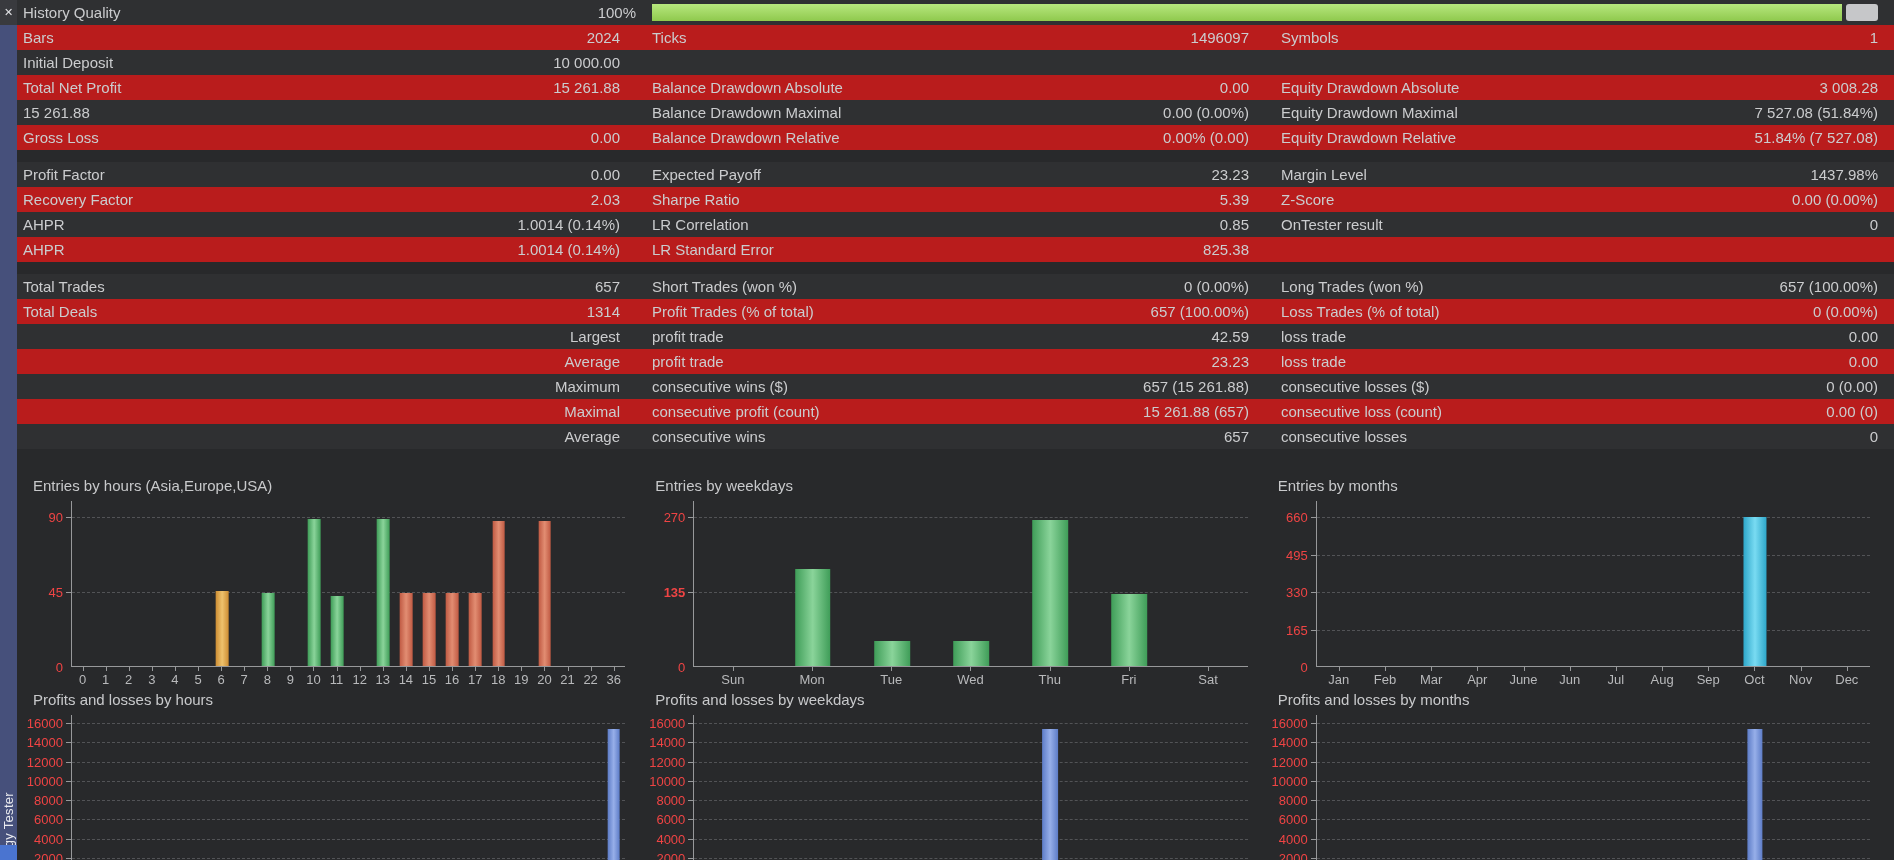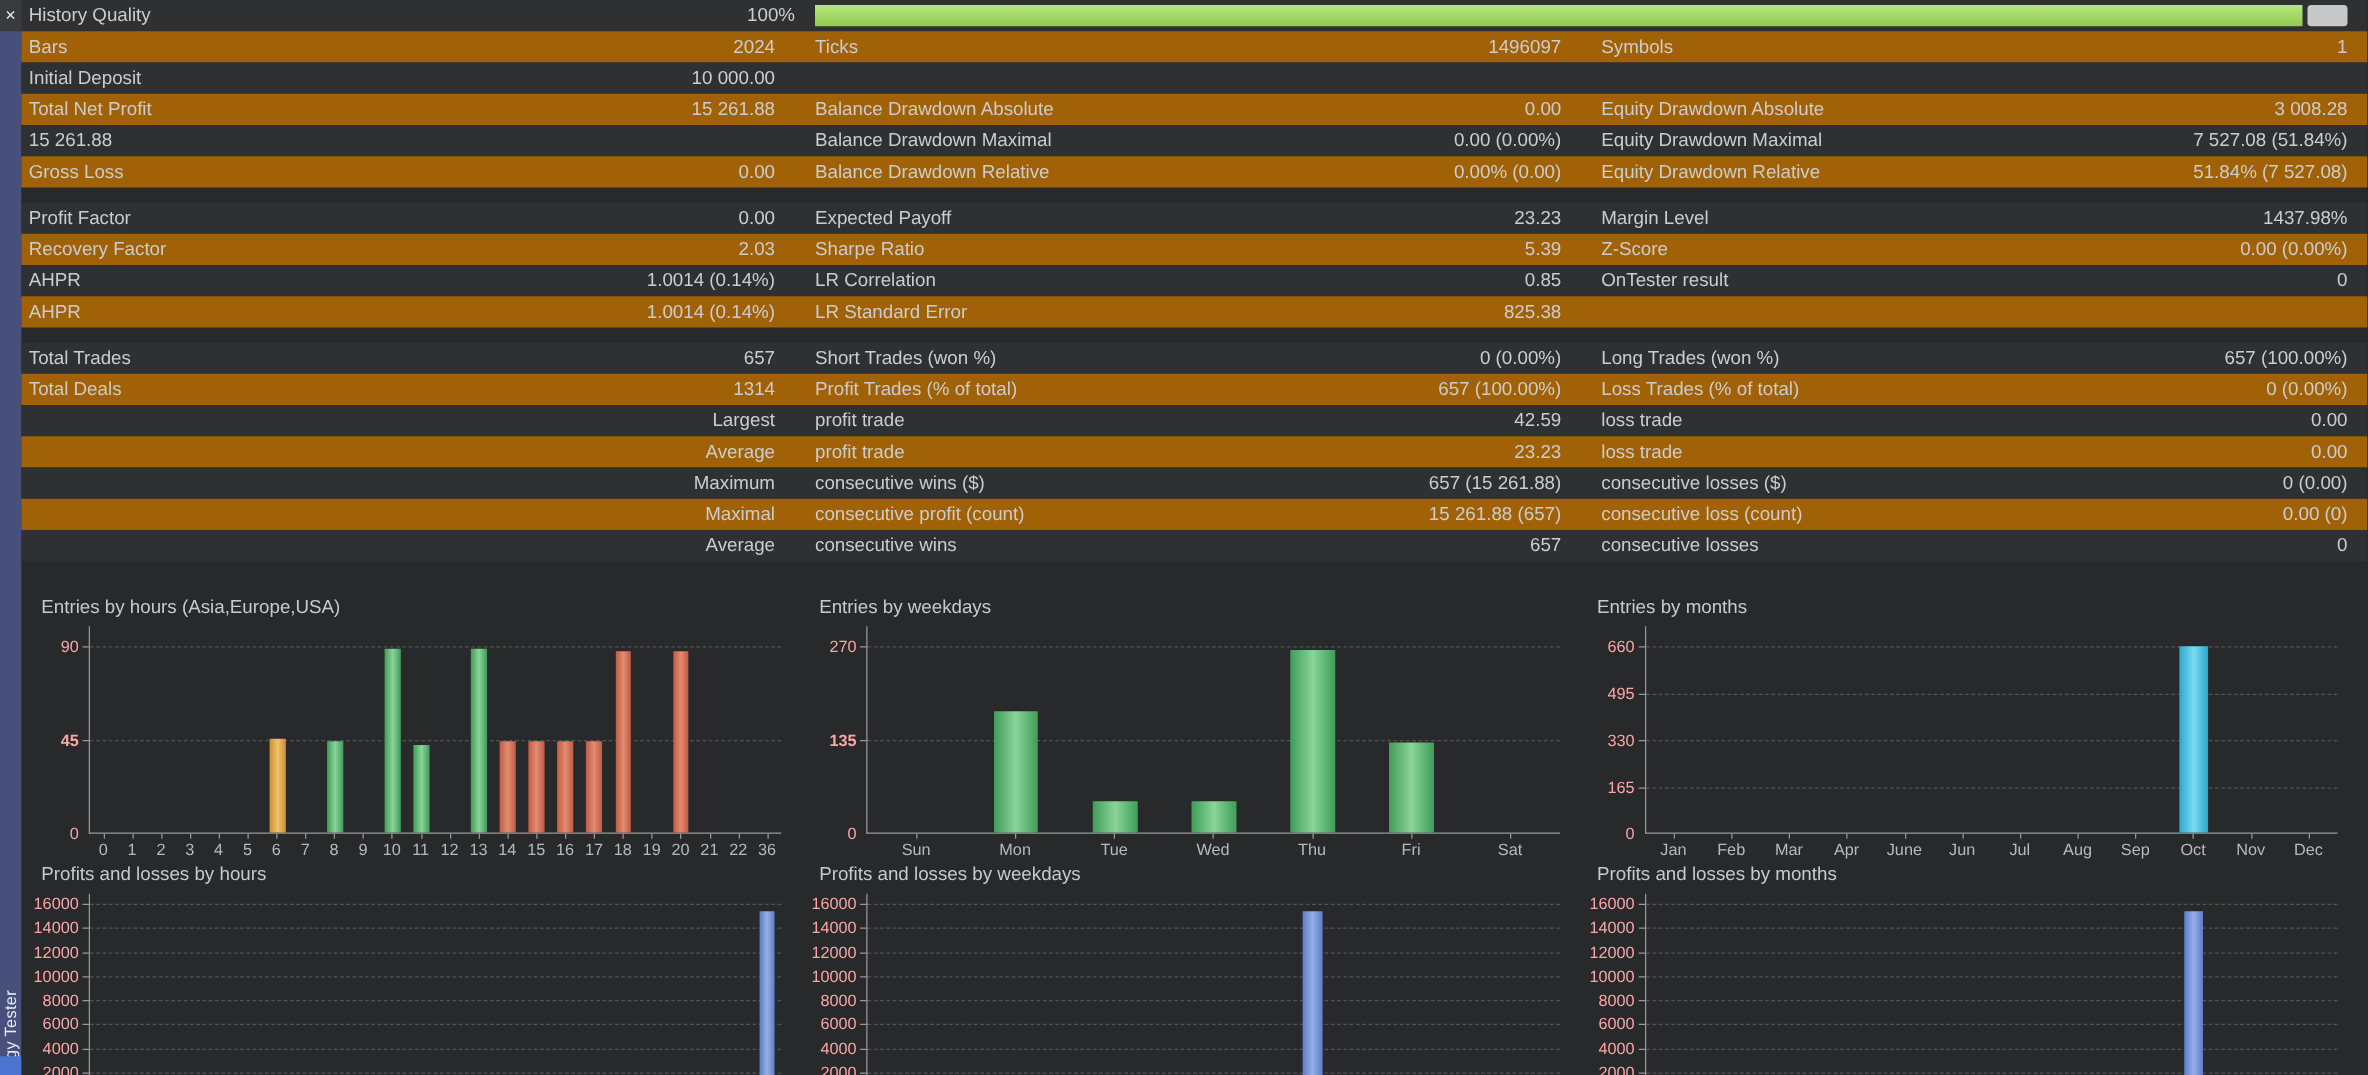--- a/index.html
+++ b/index.html
@@ -17,40 +17,40 @@
                color:#e4e5e7; font-size:11px; background:#393a3e; cursor:pointer; }
   .vlabel { position:absolute; left:1px; bottom:-24px; writing-mode:vertical-rl; transform:rotate(180deg);
             color:#eaebf0; font-size:13px; letter-spacing:0.3px; white-space:nowrap; z-index:1; }
   .vstrip-accent { position:absolute; left:0; bottom:0; width:17px; height:15px; background:#4a74d0; z-index:2; }
 
   .main { margin-left:17px; }
 
   
   .srow { display:flex; height:25px; line-height:25px; font-size:15px; }
   .srow.even { background:#2f3032; }
-  .srow.odd  { background:#a16207;align-items:center; }
+  .srow.odd  { background:#b91c1c;align-items:center; }
   .stats-gap { height:12px; }
   .scell { flex:1; display:flex; padding:0 16px 0 6px; min-width:0; }
   .scell + .scell { padding-left:16px; }
   .slabel { flex:1; white-space:nowrap; overflow:hidden; }
   .svalue { white-space:nowrap; }
   .progress { flex:2; position:relative; margin:4px 16px 4px 0; }
   .progress-fill { position:absolute; top:0; bottom:0; left:0; right:36px;
                    background:linear-gradient(180deg,#b7e77e,#8fc94d); }
   .progress-cap { position:absolute; top:0; bottom:0; right:0; width:32px; background:#c6c7c9; border-radius:3px; }
 
   
   .charts-row { display:flex; gap:8px; padding:0 10px 0 8px; }
   .charts-row.top { margin-top:28px; }
   .charts-row.bottom { margin-top:2px; }
   .chart { flex:1; min-width:0; }
   .chart-title { font-size:15px; color:#c8c9cb; margin:0 0 4px 8px; height:20px; white-space:nowrap; overflow:hidden; }
   .chart-body { display:flex; }
   .y-axis { width:46px; position:relative; flex:none; }
-  .y-tick-label { position:absolute; right:8px; transform:translateY(-50%); font-size:13px; color:#fca5a5; }
+  .y-tick-label { position:absolute; right:8px; transform:translateY(-50%); font-size:13px; color:#ef4444; }
   .plot { flex:1; position:relative; border-left:1px solid #97989a; border-bottom:1px solid #97989a; margin-right:14px; }
   .gridline { position:absolute; left:0; right:0; border-top:1px dashed #525356; }
   .gridline::before { content:""; position:absolute; left:-6px; top:-1px; width:6px; border-top:1px solid #97989a; }
   .bar { position:absolute; bottom:0; transform:translateX(-50%); }
   .x-axis { display:flex; margin-left:46px; margin-right:14px; height:22px; }
   .x-cell { flex:1; text-align:center; font-size:13px; color:#b8b9bb; position:relative; padding-top:5px; white-space:nowrap; }
   .x-tickmark { position:absolute; top:0; left:50%; width:1px; height:4px; background:#97989a; }
 </style>
 </head>
 <body>
@@ -301,21 +301,21 @@
         </div>
       </div>
     </div>
 
   <div class="charts-row top">
     <div class="chart">
         <div class="chart-title">Entries by hours (Asia,Europe,USA)</div>
         <div class="chart-body">
           <div class="y-axis" style="height: 166px;">
             <span class="y-tick-label" style="top: 166px;">0</span>
-            <span class="y-tick-label" style="top: 91px; font-weight: bold;">45</span>
+            <span class="y-tick-label" style="top: 91px;">45</span>
             <span class="y-tick-label" style="top: 16px;">90</span>
           </div>
           <div class="plot" style="height: 166px;">
             <div class="gridline" style="top: 91px;"></div>
             <div class="gridline" style="top: 16px;"></div>
             <div class="bar" style="left: 27.0833%; width: 2.29167%; height: 75px; background: linear-gradient(90deg, rgb(205, 141, 51) 0%, rgb(238, 194, 109) 50%, rgb(205, 141, 51) 100%);"></div>
             <div class="bar" style="left: 35.4167%; width: 2.29167%; height: 73.3333px; background: linear-gradient(90deg, rgb(63, 157, 88) 0%, rgb(138, 212, 154) 50%, rgb(63, 157, 88) 100%);"></div>
             <div class="bar" style="left: 43.75%; width: 2.29167%; height: 146.667px; background: linear-gradient(90deg, rgb(63, 157, 88) 0%, rgb(138, 212, 154) 50%, rgb(63, 157, 88) 100%);"></div>
             <div class="bar" style="left: 47.9167%; width: 2.29167%; height: 70px; background: linear-gradient(90deg, rgb(63, 157, 88) 0%, rgb(138, 212, 154) 50%, rgb(63, 157, 88) 100%);"></div>
             <div class="bar" style="left: 56.25%; width: 2.29167%; height: 146.667px; background: linear-gradient(90deg, rgb(63, 157, 88) 0%, rgb(138, 212, 154) 50%, rgb(63, 157, 88) 100%);"></div>

